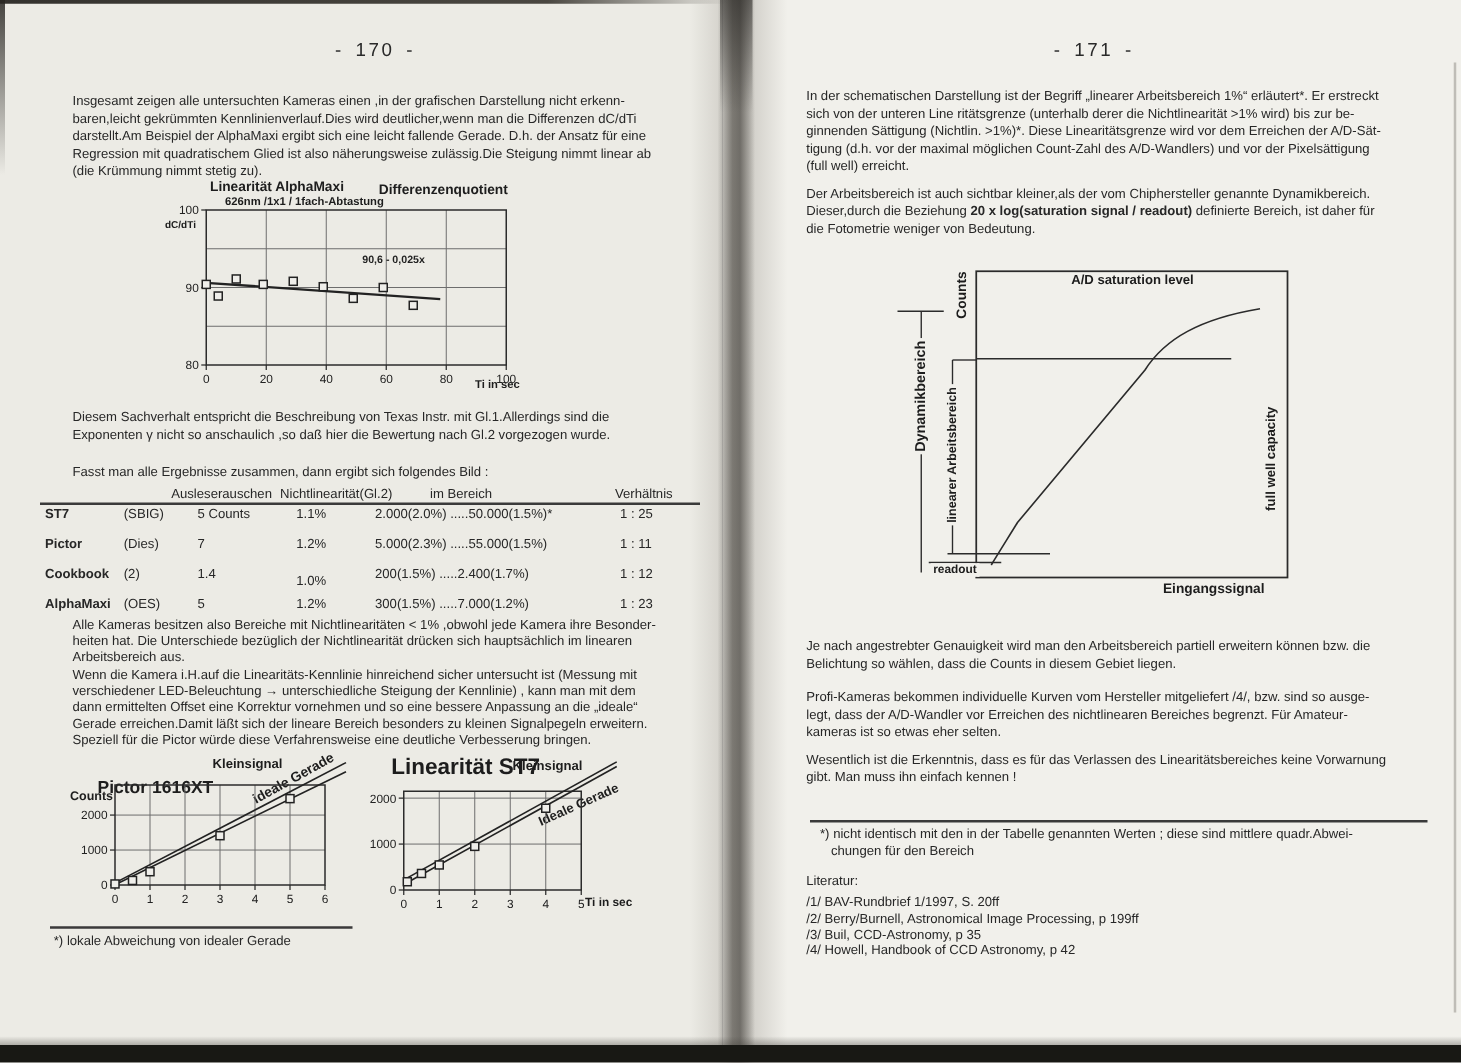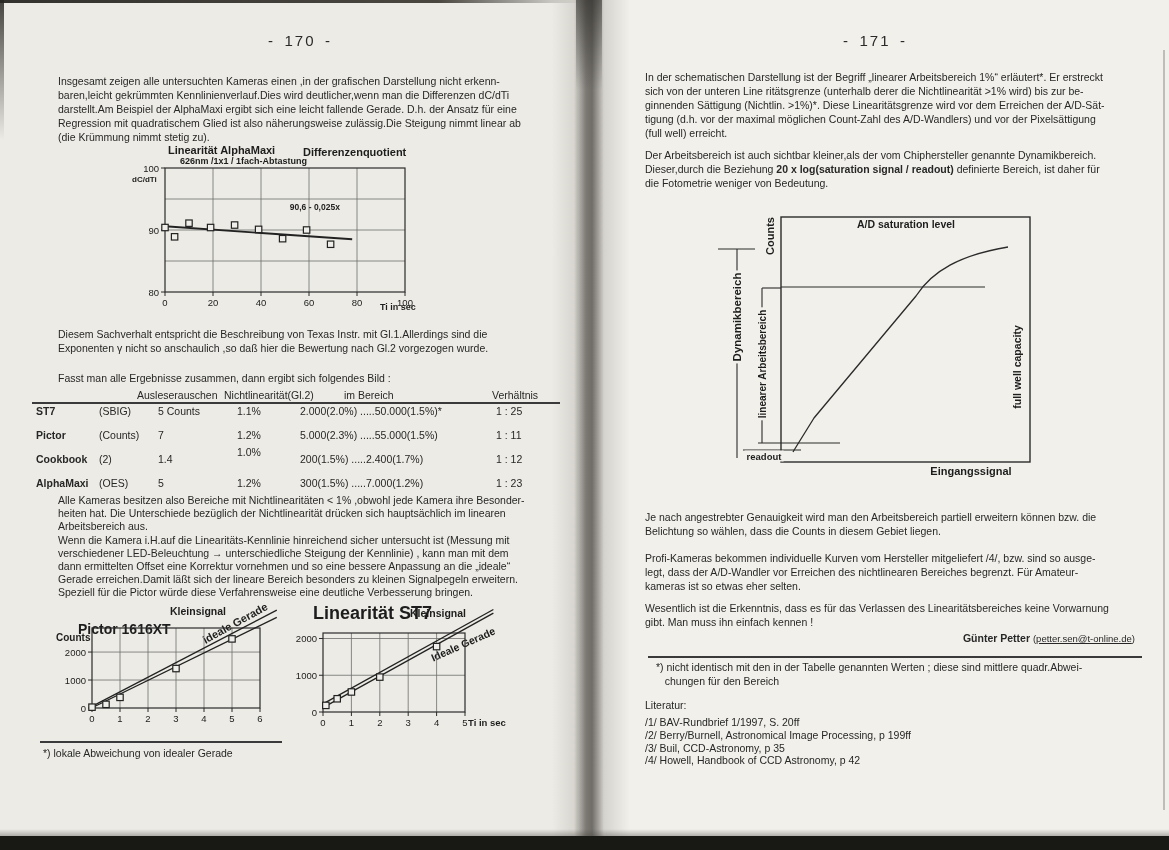--- a/index.html
+++ b/index.html
@@ -125,31 +125,31 @@
     <div>
       <div class="tbl-c tbl-name" style="left:36px;top:405px;">ST7</div>
       <div class="tbl-c" style="left:99px;top:405px;">(SBIG)</div>
       <div class="tbl-c" style="left:158px;top:405px;">5 Counts</div>
       <div class="tbl-c" style="left:237px;top:405px;">1.1%</div>
       <div class="tbl-c tbl-range" style="left:300px;top:405px;">2.000(2.0%) .....50.000(1.5%)*</div>
       <div class="tbl-c" style="left:496px;top:405px;">1 : 25</div>
     </div>
     <div>
       <div class="tbl-c tbl-name" style="left:36px;top:429px;">Pictor</div>
-      <div class="tbl-c" style="left:99px;top:429px;">(Counts)</div>
+      <div class="tbl-c" style="left:99px;top:429px;">(Dies)</div>
       <div class="tbl-c" style="left:158px;top:429px;">7</div>
       <div class="tbl-c" style="left:237px;top:429px;">1.2%</div>
       <div class="tbl-c tbl-range" style="left:300px;top:429px;">5.000(2.3%) .....55.000(1.5%)</div>
       <div class="tbl-c" style="left:496px;top:429px;">1 : 11</div>
     </div>
     <div>
       <div class="tbl-c tbl-name" style="left:36px;top:453px;">Cookbook</div>
       <div class="tbl-c" style="left:99px;top:453px;">(2)</div>
       <div class="tbl-c" style="left:158px;top:453px;">1.4</div>
-      <div class="tbl-c" style="left:237px;top:446px;text-align:center;">1.0%</div>
+      <div class="tbl-c" style="left:237px;top:459px;text-align:center;">1.0%</div>
       <div class="tbl-c tbl-range" style="left:300px;top:453px;">200(1.5%) .....2.400(1.7%)</div>
       <div class="tbl-c" style="left:496px;top:453px;">1 : 12</div>
     </div>
     <div>
       <div class="tbl-c tbl-name" style="left:36px;top:477px;">AlphaMaxi</div>
       <div class="tbl-c" style="left:99px;top:477px;">(OES)</div>
       <div class="tbl-c" style="left:158px;top:477px;">5</div>
       <div class="tbl-c" style="left:237px;top:477px;">1.2%</div>
       <div class="tbl-c tbl-range" style="left:300px;top:477px;">300(1.5%) .....7.000(1.2%)</div>
       <div class="tbl-c" style="left:496px;top:477px;">1 : 23</div>
@@ -283,21 +283,20 @@
   </div>
 
   <div class="para" style="left:645px;top:510px;width:530px;">Je nach angestrebter Genauigkeit wird man den Arbeitsbereich partiell erweitern können bzw. die
 Belichtung so wählen, dass die Counts in diesem Gebiet liegen.</div>
   <div class="para" style="left:645px;top:551px;width:530px;">Profi-Kameras bekommen individuelle Kurven vom Hersteller mitgeliefert /4/, bzw. sind so ausge-
 legt, dass der A/D-Wandler vor Erreichen des nichtlinearen Bereiches begrenzt.  Für Amateur-
 kameras ist so etwas eher selten.</div>
   <div class="para" style="left:645px;top:601px;width:530px;">Wesentlich ist die Erkenntnis, dass es für das Verlassen des Linearitätsbereiches keine Vorwarnung
 gibt. Man muss ihn einfach kennen !</div>
 
-  <div class="para" style="left:825px;top:631px;width:310px;text-align:right;"><span class="b">Günter Petter </span><span class="small">(</span><span class="small email">petter.sen@t-online.de</span><span class="small">)</span></div>
 
   <div class="rule" style="left:648px;top:656px;width:494px;"></div>
   <div class="para" style="left:656px;top:661px;width:520px;line-height:13.5px;">*) nicht identisch mit den in der Tabelle genannten Werten ; diese sind mittlere quadr.Abwei-
 &nbsp;&nbsp;&nbsp;chungen für den Bereich</div>
 
   <div class="para" style="left:645px;top:698px;width:200px;">Literatur:</div>
   <div class="para" style="left:645px;top:716px;width:520px;line-height:12.8px;">/1/ BAV-Rundbrief 1/1997, S. 20ff
 /2/ Berry/Burnell, Astronomical Image Processing, p 199ff
 /3/ Buil, CCD-Astronomy, p 35
 /4/ Howell, Handbook of CCD Astronomy, p 42</div>

